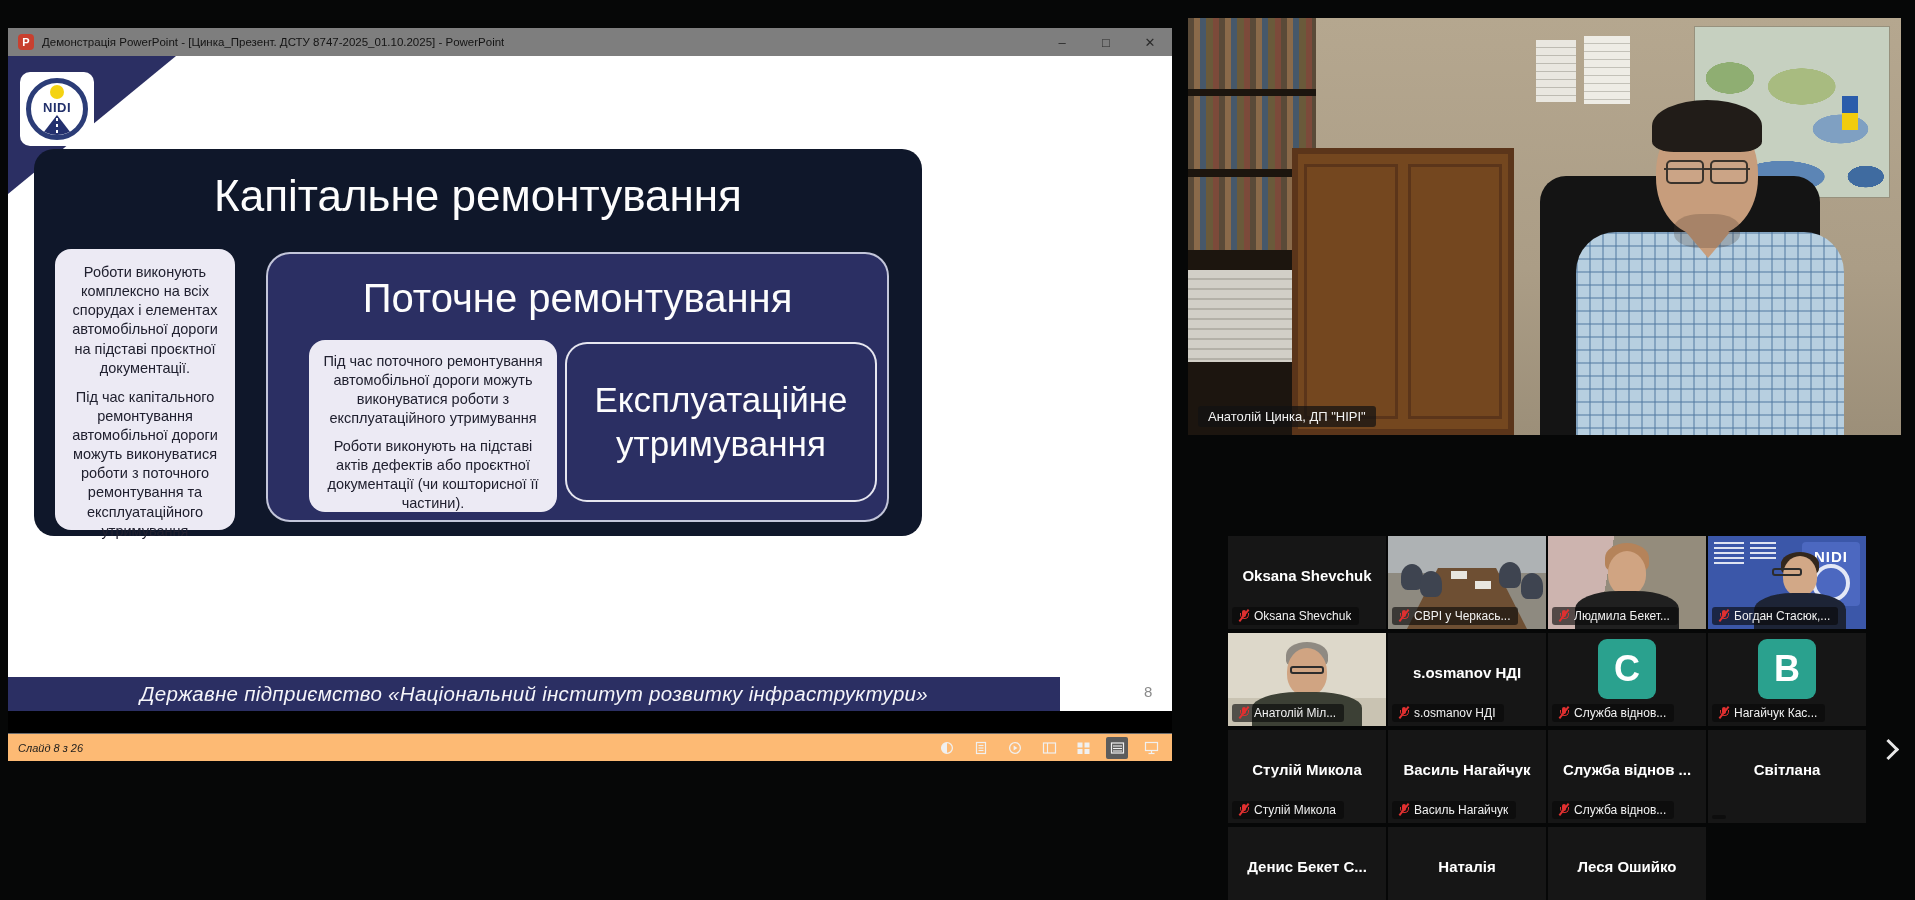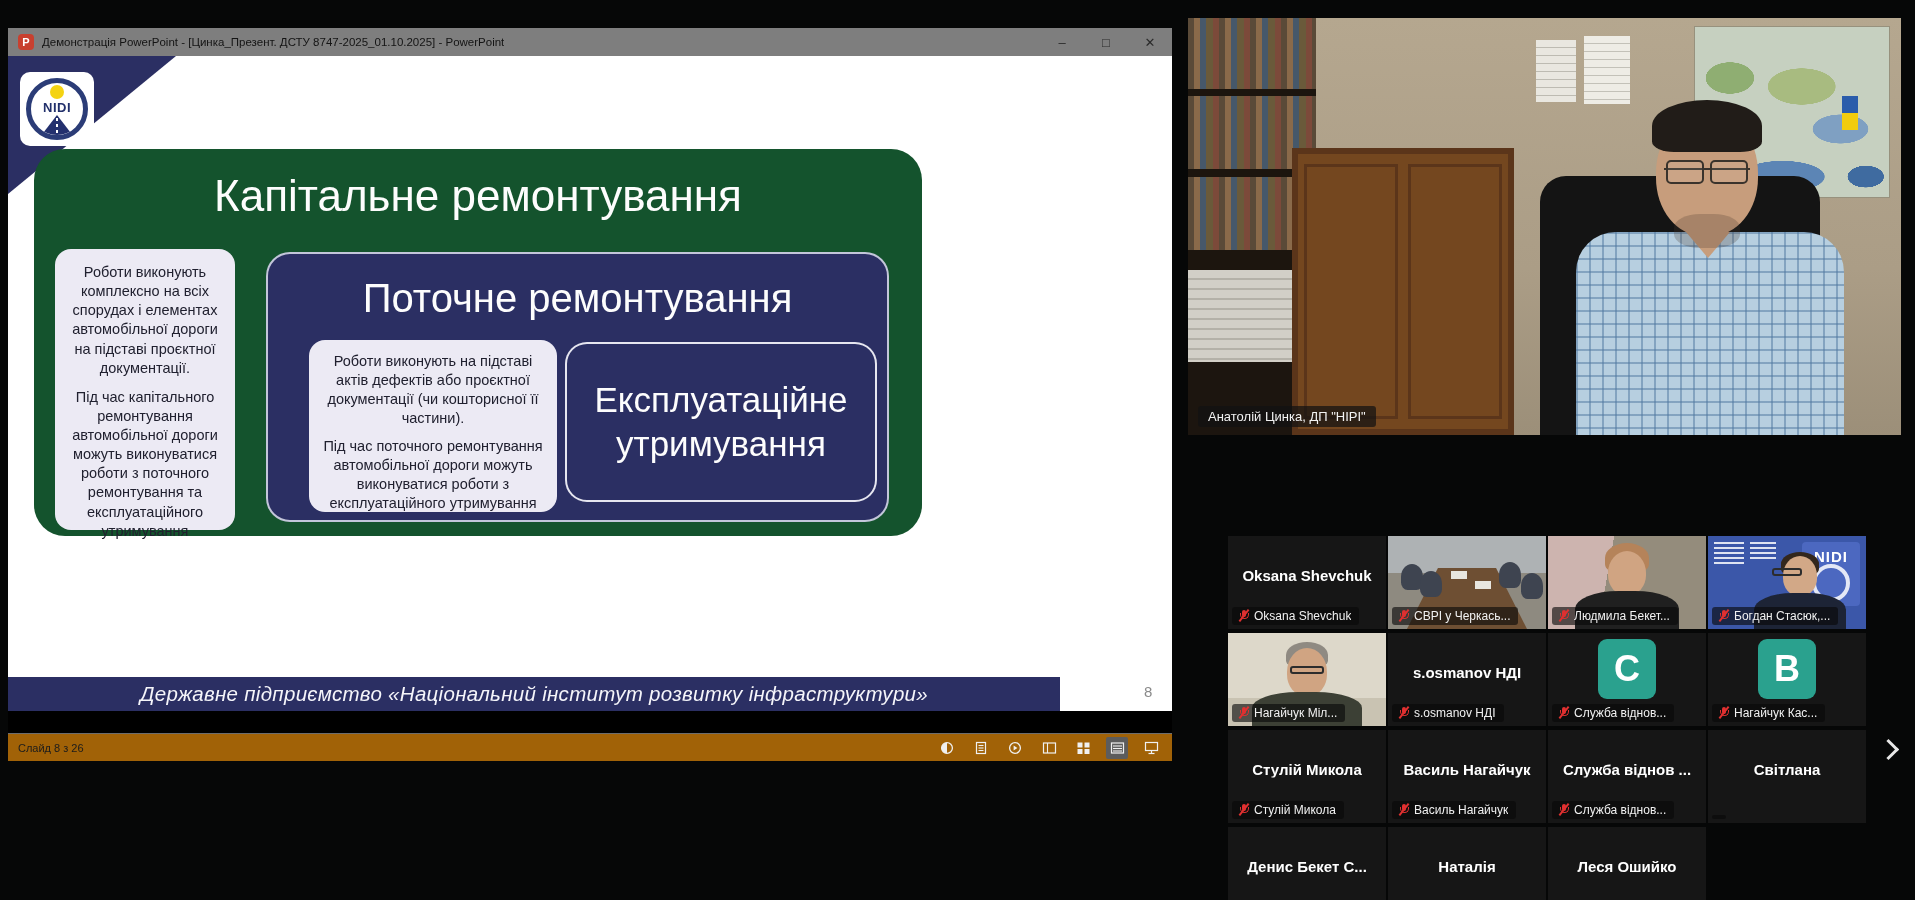--- a/index.html
+++ b/index.html
@@ -27,43 +27,43 @@
   .nidi-sun { position:absolute; left:50%; top:2px; transform:translateX(-50%); width:14px; height:14px; border-radius:50%; background:#f4d312; }
   .nidi-word { position:absolute; left:0; right:0; top:17px; text-align:center; font-size:13px; font-weight:bold; color:#22306b; letter-spacing:.5px; }
   .nidi-road { position:absolute; left:50%; bottom:-2px; transform:translateX(-50%); width:0; height:0;
                border-bottom:22px solid #23306e; border-left:17px solid transparent; border-right:17px solid transparent; }
   .nidi-dash { position:absolute; left:50%; bottom:1px; transform:translateX(-50%); width:2px; height:16px;
                background:repeating-linear-gradient(180deg,#fff 0 3px,transparent 3px 6px); }
 
   .slide-title { position:absolute; left:150px; right:30px; top:44px; text-align:center;
                  font-size:37px; font-weight:bold; color:#272b59; letter-spacing:.5px; white-space:nowrap; }
 
-  .outer-box { position:absolute; left:26px; top:93px; width:888px; height:387px; background:#14532d; border-radius:31px; }
+  .outer-box { position:absolute; left:26px; top:93px; width:888px; height:387px; background:#0f172a; border-radius:20px; }
   .outer-heading { position:absolute; left:0; right:0; top:22px; text-align:center; color:#fdfdfd;
                    font-size:44px; font-weight:300; }
   .textcard { background:#eceaf4; border-radius:16px; color:#20202f; text-align:center; position:absolute; }
   .textcard p { margin:0 0 10px 0; }
   .left-card { left:21px; top:100px; width:180px; height:281px; padding:14px 10px; font-size:14.5px; line-height:1.32; }
   .inner-box { position:absolute; left:232px; top:103px; width:623px; height:270px; background:#2b2f63;
                border:2px solid rgba(222,224,238,.85); border-radius:24px; }
   .inner-heading { position:absolute; left:0; right:0; top:6px; text-align:center; color:#fdfdfd; font-size:40px; font-weight:300;margin-top:16px; }
   .mid-card { left:41px; top:86px; width:248px; height:172px; padding:12px 8px; font-size:14.5px; line-height:1.3; }
   .expl-box { position:absolute; left:297px; top:88px; width:312px; height:160px; background:#2b2f63;
               border:2px solid rgba(240,240,248,.95); border-radius:22px;
               display:flex; align-items:center; justify-content:center; text-align:center;
               color:#fdfdfd; font-size:35px; font-weight:300; line-height:1.25; }
 
   .slide-footer { position:absolute; left:0; top:621px; width:1052px; height:34px; background:#2b2f63;
                   display:flex; align-items:center; justify-content:center;
                   color:#f5f5fa; font-style:italic; font-size:20.5px; letter-spacing:.3px; }
   .slide-num { position:absolute; left:1136px; top:627px; font-size:15px; color:#8a8a8a; }
 
   .blackband { height:22px; background:#000; }
-  .statusbar { position:relative; height:28px; background:#a16207; border-top:1px solid #6d6d6d;
-               display:flex; align-items:center; }
+  .statusbar { position:relative; height:28px; background:#fdba74; border-top:1px solid #6d6d6d;
+               display:flex; align-items:center;font-style:italic; }
   .status-left { font-size:11px; color:#1c1c1c; padding-left:10px; }
   .status-icons { position:absolute; right:10px; top:0; height:28px; display:flex; align-items:center; gap:12px; }
   .sicon { width:22px; height:22px; display:flex; align-items:center; justify-content:center; border-radius:2px; }
   .sicon.active { background:#5c5c5c; }
   .sicon svg { display:block; }
 
   
   .main-video { position:absolute; left:1188px; top:18px; width:713px; height:417px; overflow:hidden;
                 background:linear-gradient(180deg,#b5a78f 0%,#ab9d86 60%,#9c8f79 100%); }
   .bookshelf { position:absolute; left:0; top:0; width:128px; height:252px; background:#2e2820;
@@ -203,22 +203,22 @@
 
         <div class="textcard left-card">
           <p>Роботи виконують комплексно на всіх спорудах і елементах автомобільної дороги на підставі проєктної документації.</p>
           <p>Під час капітального ремонтування автомобільної дороги можуть виконуватися роботи з поточного ремонтування та експлуатаційного утримування</p>
         </div>
 
         <div class="inner-box">
           <div class="inner-heading">Поточне ремонтування</div>
 
           <div class="textcard mid-card">
+            <p>Під час поточного ремонтування автомобільної дороги можуть виконуватися роботи з експлуатаційного утримування</p>
             <p>Роботи виконують на підставі актів дефектів або проєктної документації (чи кошторисної її частини).</p>
-            <p>Під час поточного ремонтування автомобільної дороги можуть виконуватися роботи з експлуатаційного утримування</p>
           </div>
 
           <div class="expl-box">
             <span>Експлуатаційне утримування</span>
           </div>
         </div>
       </div>
 
       <div class="slide-footer">Державне підприємство «Національний інститут розвитку інфраструктури»</div>
       <div class="slide-num">8</div>
@@ -367,21 +367,21 @@
       <div class="vscene v-volo">
         <div class="tp-hair"></div>
           <div class="tp-head"></div>
           <div class="tp-glass"></div>
           <div class="tp-torso"></div>
       </div>
       <div class="tag">
         <span class="mic">
             <i></i>
           </span>
-        <span class="tag-text">Нагайчук Міл...</span>
+        <span class="tag-text">Анатолій Міл...</span>
       </div>
     </div>
 
 
     <div class="tile">
       <div class="tile-center">s.osmanov НДІ</div>
       <div class="tag">
         <span class="mic">
             <i></i>
           </span>

